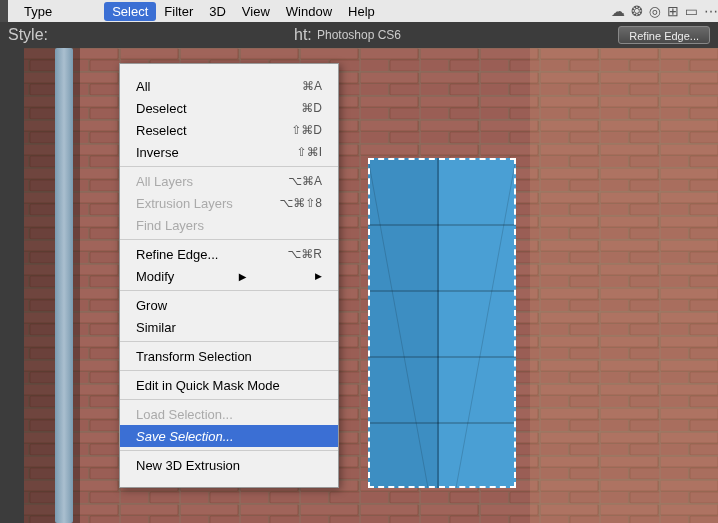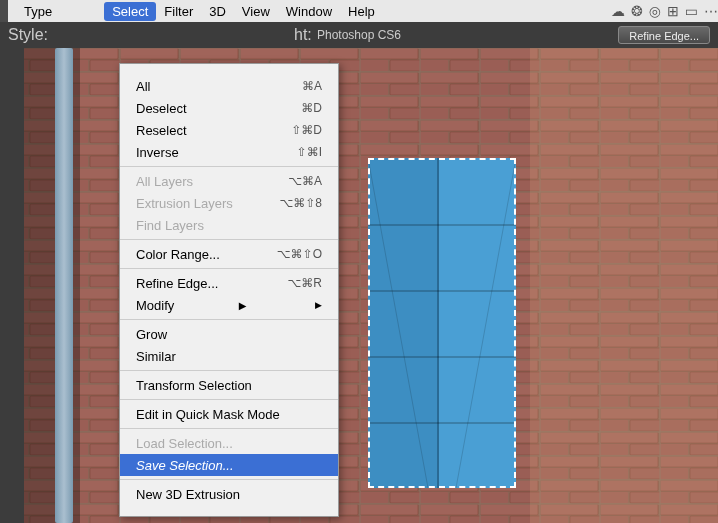--- a/index.html
+++ b/index.html
@@ -278,26 +278,20 @@
     <div class="menu-row disabled">
       <span class="menu-row-label">Extrusion Layers</span>
       <span class="menu-row-shortcut">⌥⌘⇧8</span>
     </div>
     <div class="menu-row disabled">
       <span class="menu-row-label">Find Layers</span>
       <span class="menu-row-shortcut"></span>
     </div>
   </div>
 
-  <div class="menu-section">
-    <div class="menu-row">
-      <span class="menu-row-label">Color Range...</span>
-      <span class="menu-row-shortcut">⌥⌘⇧O</span>
-    </div>
-  </div>
 
   <div class="menu-section">
     <div class="menu-row">
       <span class="menu-row-label">Refine Edge...</span>
       <span class="menu-row-shortcut">⌥⌘R</span>
     </div>
     <div class="menu-row has-submenu">
       <span class="menu-row-label">Modify</span>
       <span class="menu-arrow">▶</span>
     </div>

